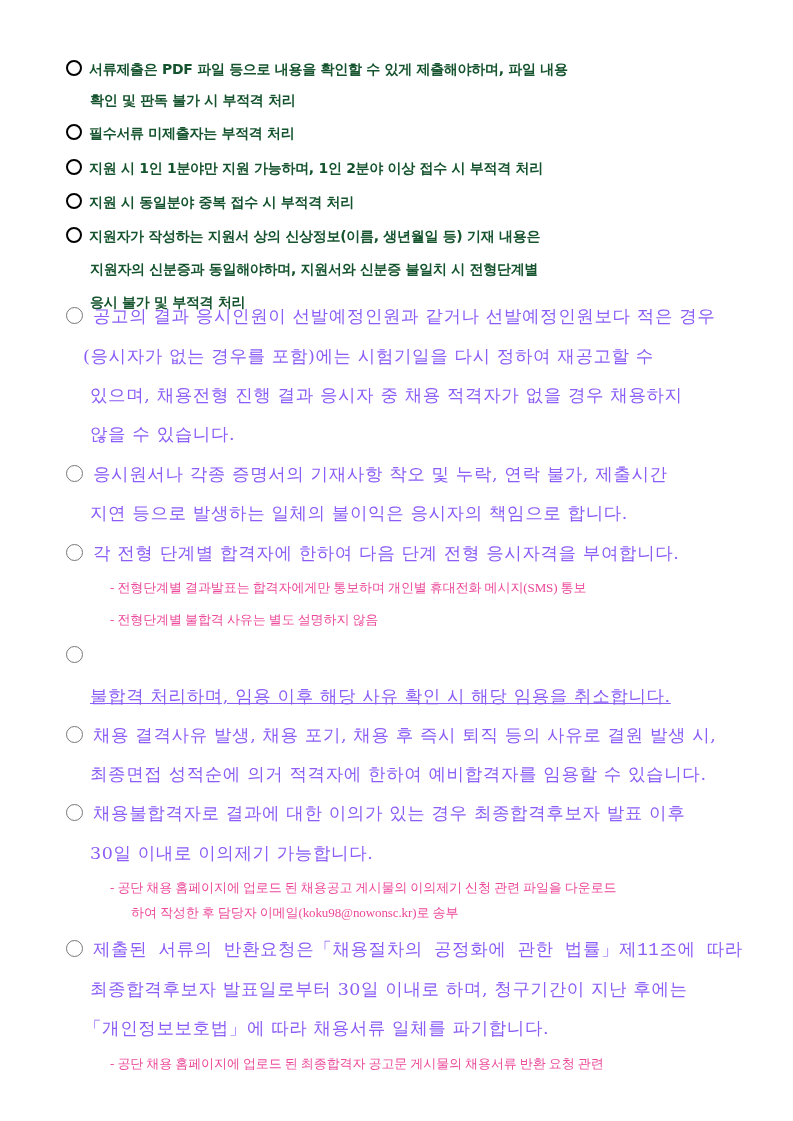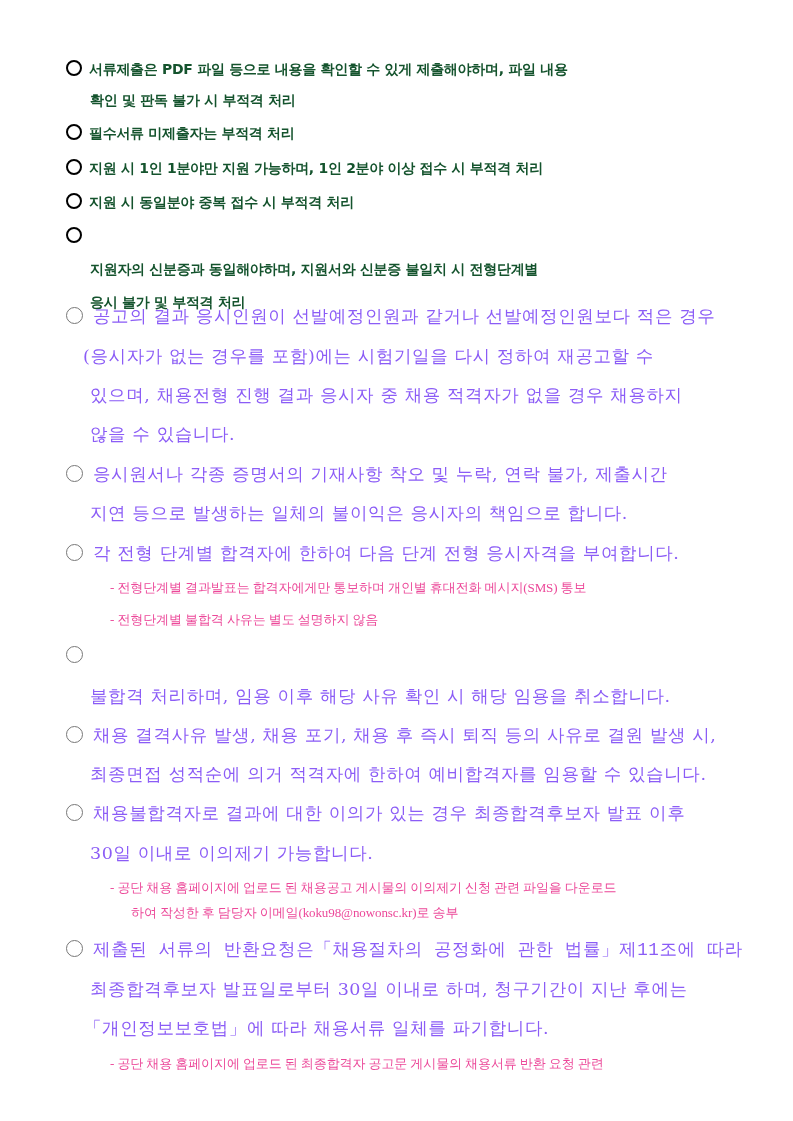--- a/index.html
+++ b/index.html
@@ -20,41 +20,41 @@
   <div class="bold-block">
     <div class="line" style="left:66px; top:36px;"><span class="circle-bold"></span><span>서류제출은 PDF 파일 등으로 내용을 확인할 수 있게 제출해야하며, 파일 내용</span></div>
     <div class="line" style="left:90px; top:68px;">확인 및 판독 불가 시 부적격 처리</div>
 
     <div class="line" style="left:66px; top:100px;"><span class="circle-bold"></span><span>필수서류 미제출자는 부적격 처리</span></div>
 
     <div class="line" style="left:66px; top:135px;"><span class="circle-bold"></span><span>지원 시 1인 1분야만 지원 가능하며, 1인 2분야 이상 접수 시 부적격 처리</span></div>
 
     <div class="line" style="left:66px; top:169px;"><span class="circle-bold"></span><span>지원 시 동일분야 중복 접수 시 부적격 처리</span></div>
 
-    <div class="line" style="left:66px; top:203px;"><span class="circle-bold"></span></div>
+    <div class="line" style="left:66px; top:203px;"><span class="circle-bold"></span><span>지원자가 작성하는 지원서 상의 신상정보(이름, 생년월일 등) 기재 내용은</span></div>
     <div class="line" style="left:90px; top:237px;">지원자의 신분증과 동일해야하며, 지원서와 신분증 불일치 시 전형단계별</div>
     <div class="line" style="left:90px; top:270px;">응시 불가 및 부적격 처리</div>
   </div>
 
   <div class="serif-block">
 
     <div class="line" style="left:66px; top:304px;"><span class="circle-thin"></span><span>공고의 결과 응시인원이 선발예정인원과 같거나 선발예정인원보다 적은 경우</span></div>
     <div class="line" style="left:83px; top:344px;">(응시자가 없는 경우를 포함)에는 시험기일을 다시 정하여 재공고할 수</div>
     <div class="line" style="left:90px; top:383px;">있으며, 채용전형 진행 결과 응시자 중 채용 적격자가 없을 경우 채용하지</div>
     <div class="line" style="left:90px; top:422px;">않을 수 있습니다.</div>
 
     <div class="line" style="left:66px; top:462px;"><span class="circle-thin"></span><span>응시원서나 각종 증명서의 기재사항 착오 및 누락, 연락 불가, 제출시간</span></div>
     <div class="line" style="left:90px; top:501px;">지연 등으로 발생하는 일체의 불이익은 응시자의 책임으로 합니다.</div>
 
     <div class="line" style="left:66px; top:541px;"><span class="circle-thin"></span><span>각 전형 단계별 합격자에 한하여 다음 단계 전형 응시자격을 부여합니다.</span></div>
     <div class="sub" style="left:110px; top:579px;">- 전형단계별 결과발표는 합격자에게만 통보하며 개인별 휴대전화 메시지(SMS) 통보</div>
     <div class="sub" style="left:110px; top:611px;">- 전형단계별 불합격 사유는 별도 설명하지 않음</div>
 
     <div class="line" style="left:66px; top:645px;"><span class="circle-thin"></span></div>
-    <div class="line" style="left:90px; top:684px;">불합격 처리하며, 임용 이후 해당 사유 확인 시 해당 임용을 취소합니다.</div>
+    <div class="line" style="left:90px; top:684px;text-decoration:underline;">불합격 처리하며, 임용 이후 해당 사유 확인 시 해당 임용을 취소합니다.</div>
 
     <div class="line" style="left:66px; top:723px;"><span class="circle-thin"></span><span>채용 결격사유 발생, 채용 포기, 채용 후 즉시 퇴직 등의 사유로 결원 발생 시,</span></div>
     <div class="line" style="left:90px; top:762px;">최종면접 성적순에 의거 적격자에 한하여 예비합격자를 임용할 수 있습니다.</div>
 
     <div class="line" style="left:66px; top:801px;"><span class="circle-thin"></span><span>채용불합격자로 결과에 대한 이의가 있는 경우 최종합격후보자 발표 이후</span></div>
     <div class="line" style="left:90px; top:841px;">30일 이내로 이의제기 가능합니다.</div>
     <div class="sub" style="left:110px; top:879px;">- 공단 채용 홈페이지에 업로드 된 채용공고 게시물의 이의제기 신청 관련 파일을 다운로드</div>
     <div class="sub" style="left:124px; top:904px;margin-left:7px;">하여 작성한 후 담당자 이메일(koku98@nowonsc.kr)로 송부</div>
 
     <div class="line" style="left:66px; top:937px;font-family:Liberation Mono, monospace;"><span class="circle-thin"></span><span>제출된 서류의 반환요청은「채용절차의 공정화에 관한 법률」제11조에 따라</span></div>

